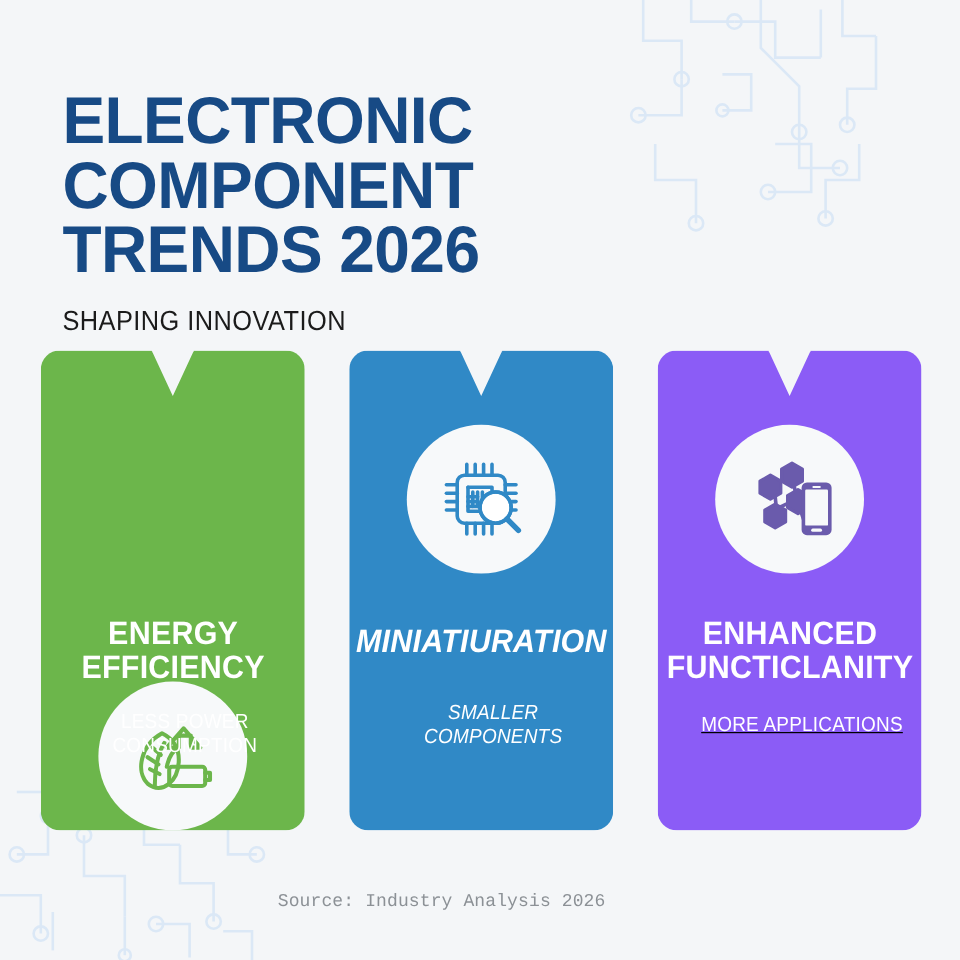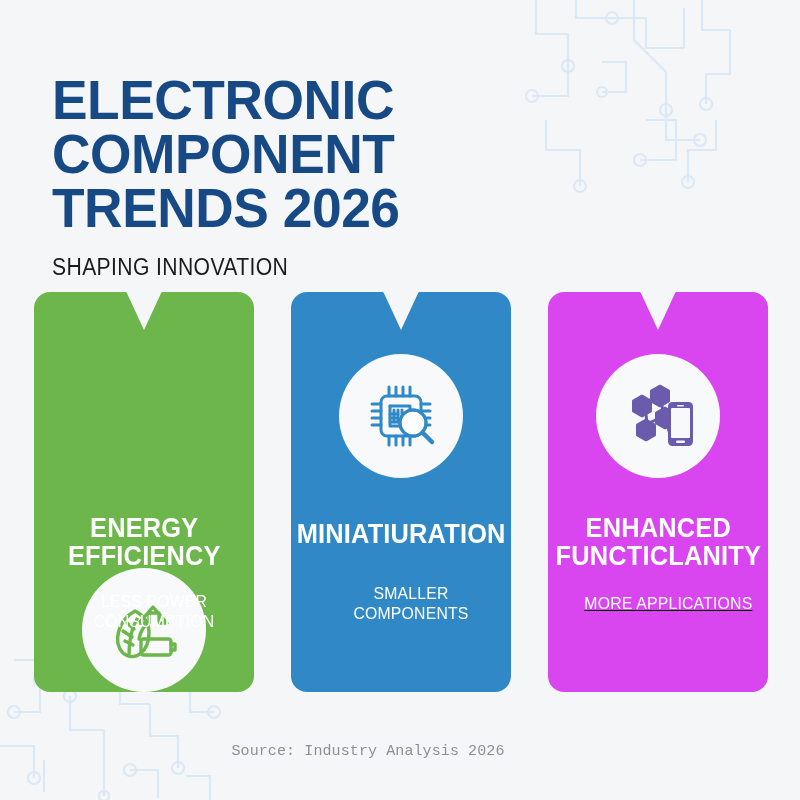--- a/index.html
+++ b/index.html
@@ -270,21 +270,21 @@
 
       <div class="title-slot">
         <p class="card-title" style="white-space:pre-line;">ENERGY
 EFFICIENCY</p>
       </div>
       <div class="sub-slot">
         <p class="card-sub">LESS POWER CONSUMPTION</p>
       </div>
     </div>
 
-    <div class="card two" style="background:#3089c6;">
+    <div class="card two" style="background:#3089c6;font-style:italic;">
       <div class="card-notch"></div>
 
       <div class="icon-circle">
         <svg width="76" height="76" viewBox="0 0 76 76">
           <g fill="none" stroke="#3089c6" stroke-width="3" stroke-linecap="round" stroke-linejoin="round">
 
             <rect x="18" y="18" width="40" height="40" rx="6"></rect>
 
             <path d="M27 28 L27 48 L47 48"></path>
             <path d="M27 28 L47 28 L47 36"></path>
@@ -323,21 +323,21 @@
       </div>
 
       <div class="title-slot">
         <p class="card-title" style="white-space:pre-line;">MINIATIURATION</p>
       </div>
       <div class="sub-slot">
         <p class="card-sub">SMALLER COMPONENTS</p>
       </div>
     </div>
 
-    <div class="card three" style="background:#d946ef;">
+    <div class="card three" style="background:#8b5cf6;">
       <div class="card-notch"></div>
 
       <div class="icon-circle">
         <svg width="76" height="76" viewBox="0 0 76 76">
           <g stroke="#6a5bac" stroke-width="2.6" fill="#6a5bac" stroke-linejoin="round">
 
             <path d="M25 26 L40 18" stroke-width="3" fill="none"></path>
             <path d="M25 26 L27 46" stroke-width="3" fill="none"></path>
             <path d="M40 18 L44 38" stroke-width="3" fill="none"></path>
             <path d="M27 46 L44 38" stroke-width="3" fill="none"></path>

